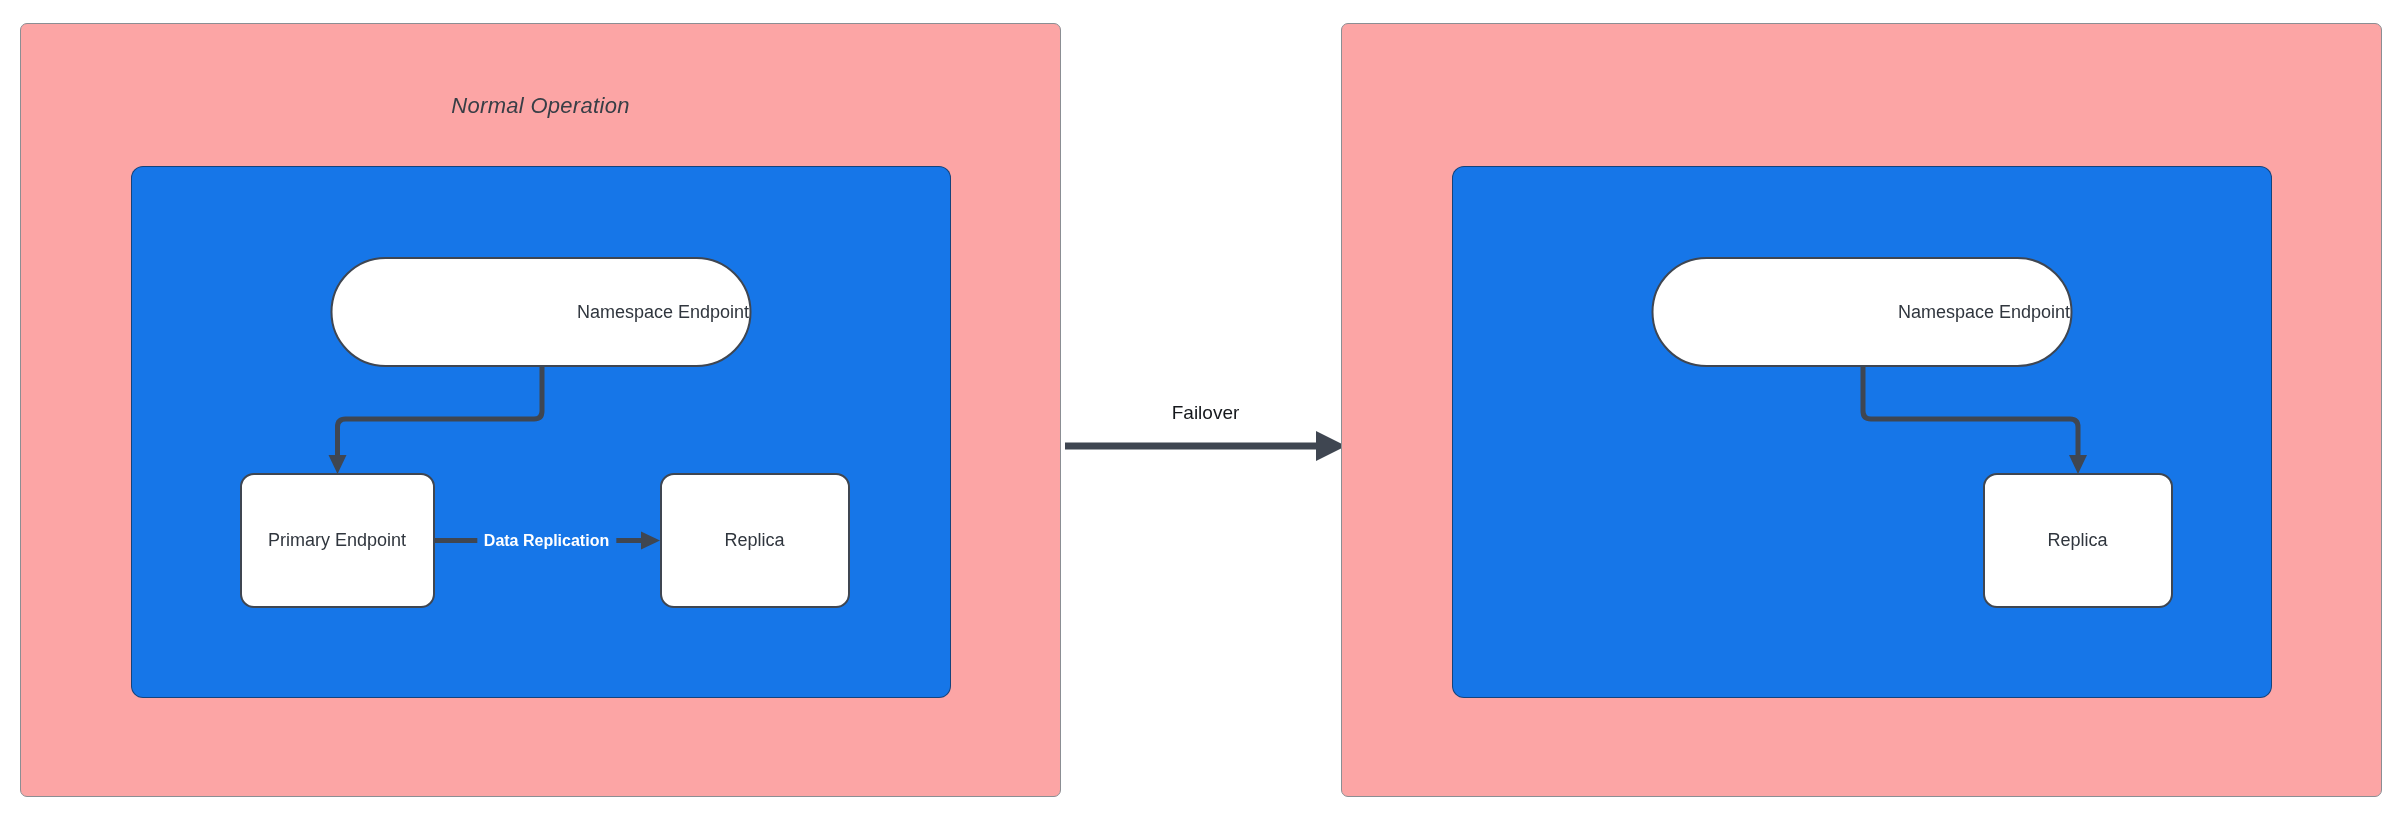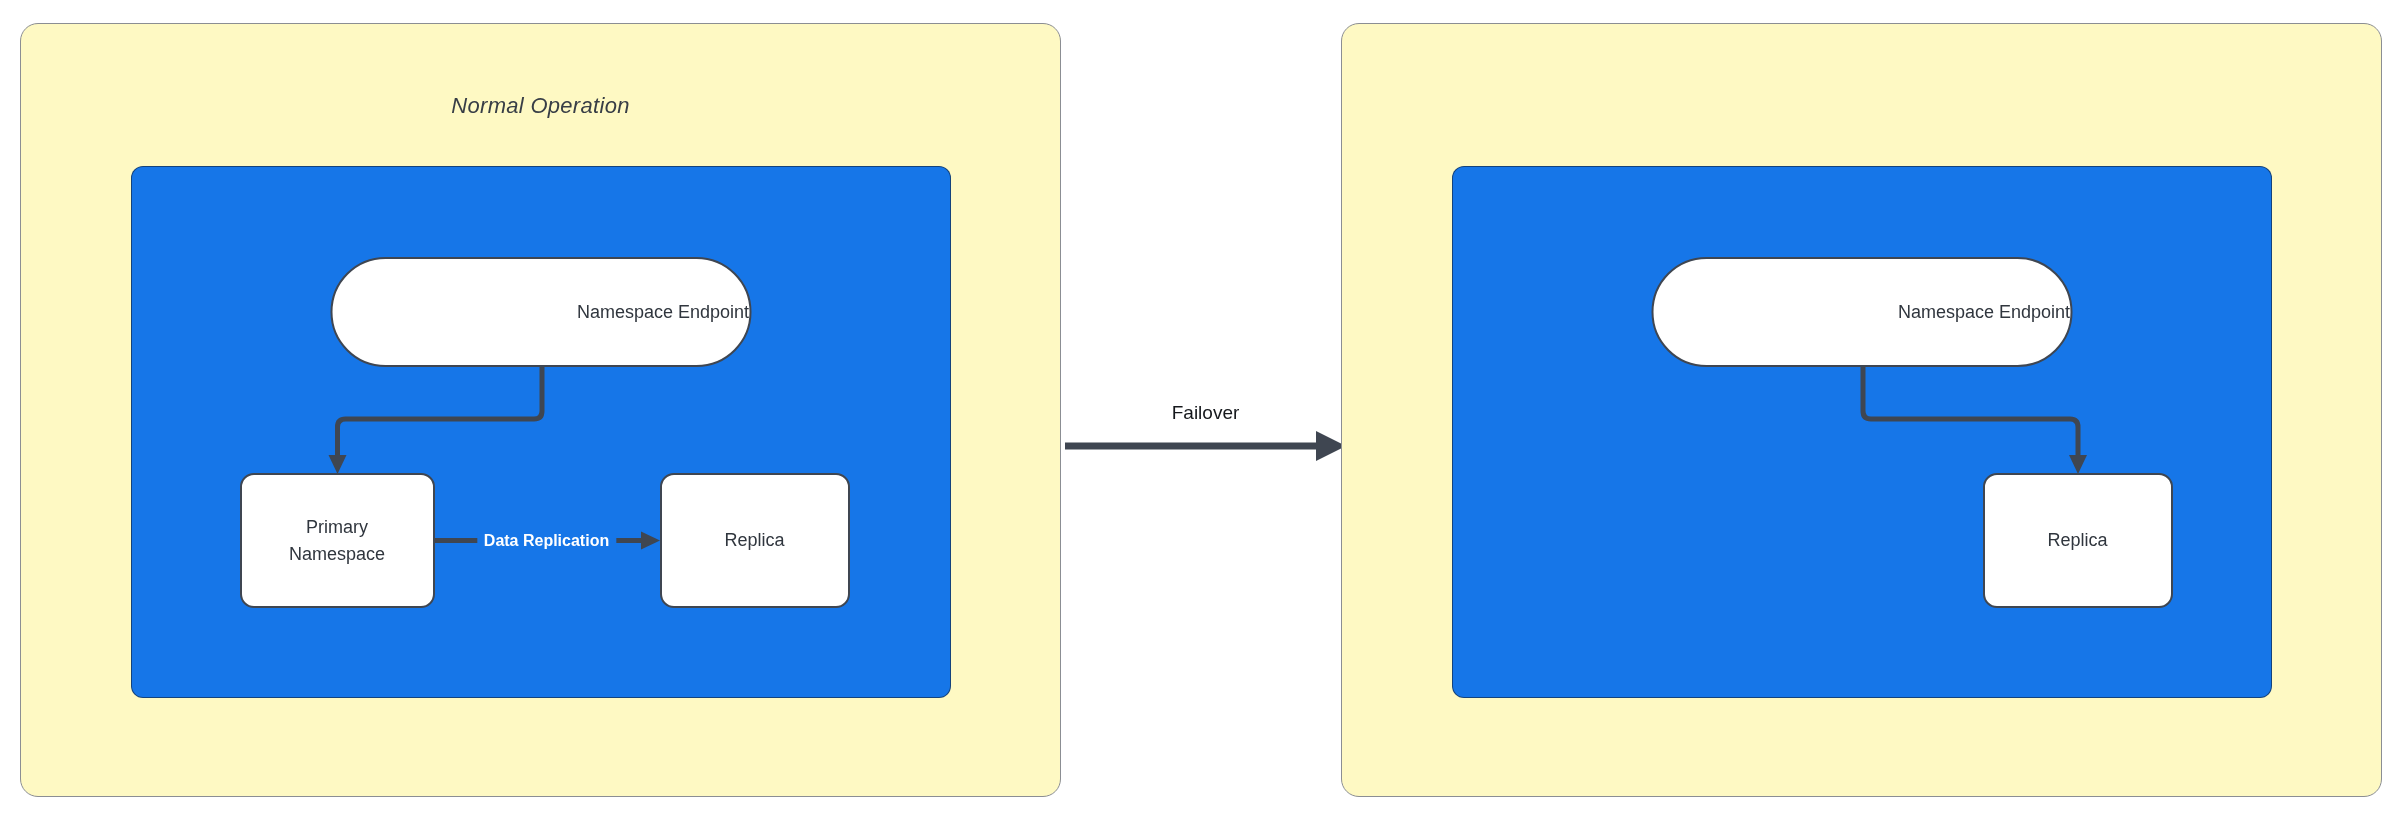--- a/index.html
+++ b/index.html
@@ -14,22 +14,22 @@
     --white:#ffffff;
   }
   html,body{margin:0;padding:0;}
   body{
     width:2407px;height:828px;position:relative;overflow:hidden;
     background:#ffffff;
     font-family:"Liberation Sans","DejaVu Sans",sans-serif;
   }
   .panel{
     position:absolute;top:23px;height:774px;width:1041px;
-    background:#fef9c3;border:1px solid var(--panel-border);
-    border-radius:18px;box-sizing:border-box;
+    background:#fca5a5;border:1px solid var(--panel-border);
+    border-radius:7px;box-sizing:border-box;
   }
   #panel-left{left:20px;}
   #panel-right{left:1341px;}
   .panel-title{
     position:absolute;top:82px;left:0;right:0;
     text-align:center;font-size:22px;font-style:italic;
     color:var(--title-text);transform:translateY(-50%);
     letter-spacing:0.3px;
   }
   .bluebox{
@@ -90,21 +90,21 @@
     <svg class="connector-layer" width="820" height="532" viewBox="0 0 820 532">
       <path d="M410 200 L410 244 Q410 252 402 252 L213.5 252 Q205.5 252 205.5 260 L205.5 294" fill="none" stroke="var(--stroke)" stroke-width="5" stroke-linecap="round"></path>
       <polygon points="205.5,307 196.5,288 214.5,288" fill="var(--stroke)"></polygon>
       <line x1="303" y1="373.5" x2="512" y2="373.5" stroke="var(--stroke)" stroke-width="5" stroke-linecap="round"></line>
       <polygon points="528,373.5 509,364.5 509,382.5" fill="var(--stroke)"></polygon>
     </svg>
     <div class="pill">
       <span>Namespace Endpoint</span>
     </div>
     <div class="node primary">
-      <span>Primary Namespace</span>
+      <span>Primary Endpoint</span>
     </div>
     <div class="node replica-l">
       <span>Replica</span>
     </div>
     <div class="edge-label">Data Replication</div>
   </div>
 </div>
 
 <div id="failover">
   <div class="failover-label">Failover</div>

